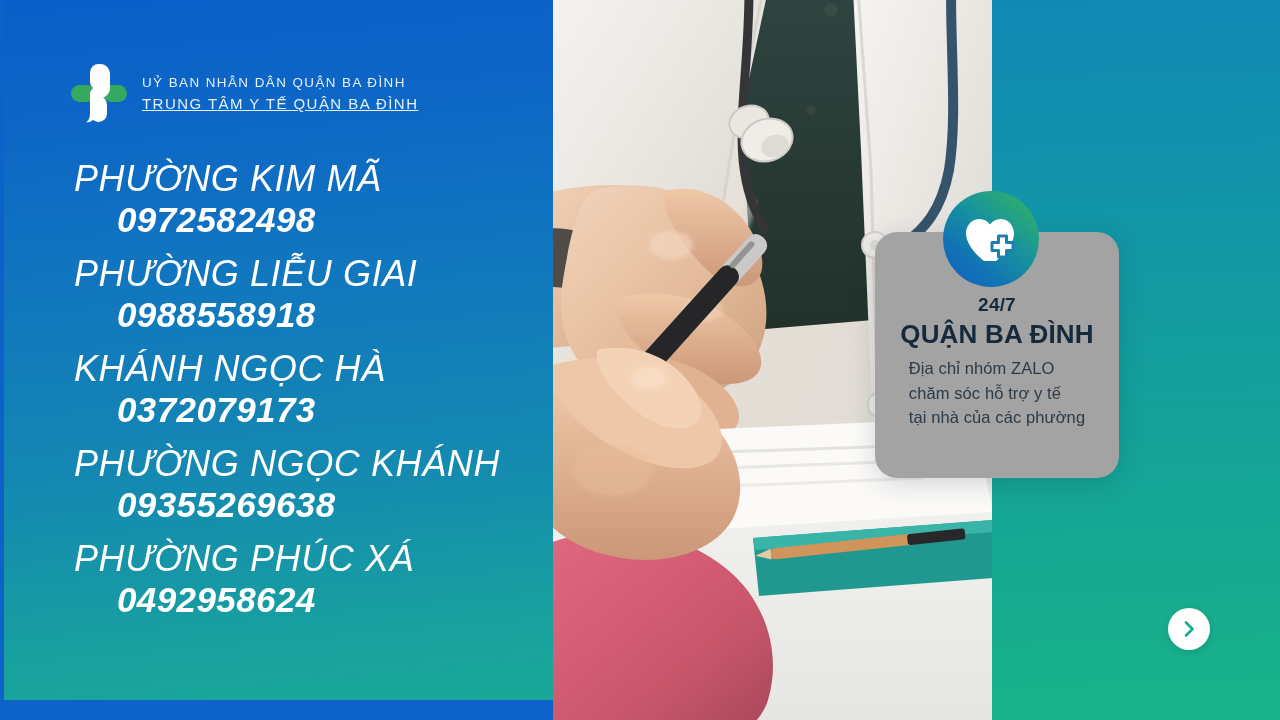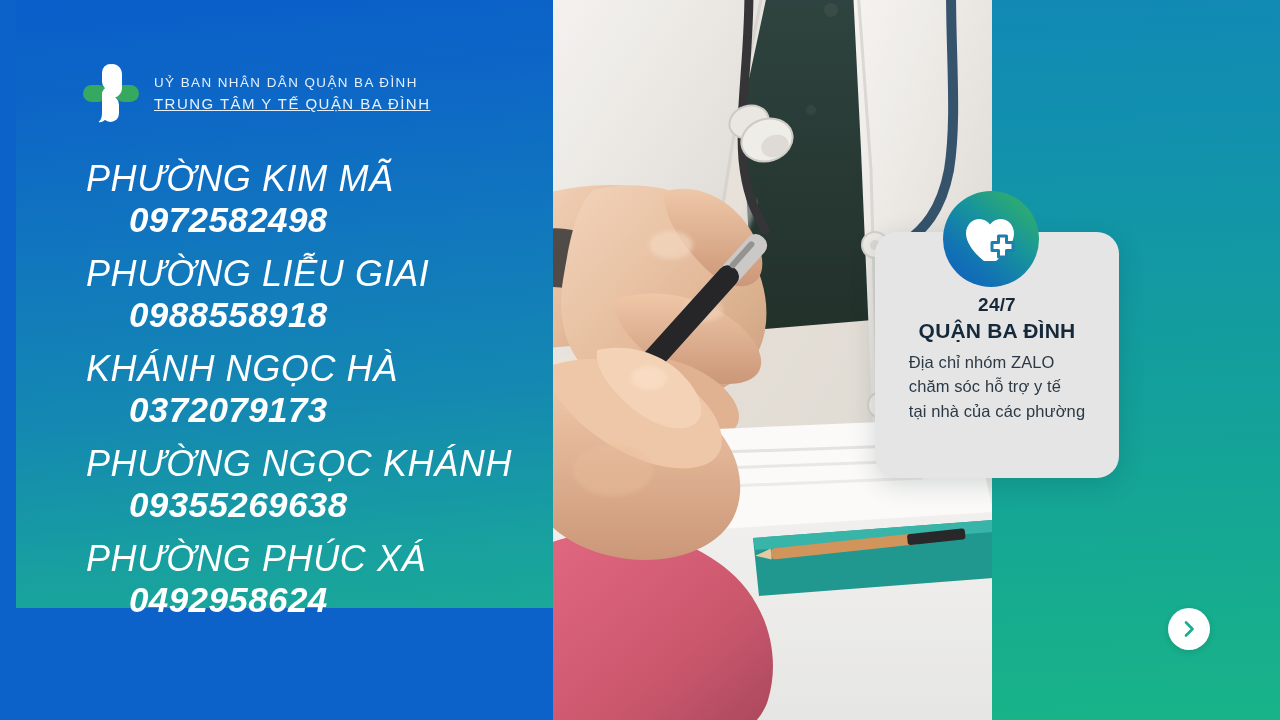--- a/index.html
+++ b/index.html
@@ -3,21 +3,21 @@
 <meta charset="utf-8">
 <style>
   * { margin:0; padding:0; box-sizing:border-box; }
   html,body { width:1280px; height:720px; overflow:hidden; background:#0d62c9; }
   body { font-family:"Liberation Sans", sans-serif; }
 
   .stage { position:relative; width:1280px; height:720px; overflow:hidden; }
 
   
   .left-panel{
-    position:absolute; left:16px; top:0; width:553px; height:608px;
+    position:absolute; left:4px; top:0; width:553px; height:700px;
     background:linear-gradient(175deg,#0a5ec9 0%,#0d67c6 18%,#1178bd 42%,#1489b1 66%,#18a09f 88%,#1aa898 100%);
     padding-left:33px;
   }
 
   
   .brand{ position:absolute; left:66px; top:62px; display:flex; align-items:center; gap:14px; }
   .logo-mark{ position:relative; width:58px; height:62px; flex:0 0 58px; }
   .logo-mark svg{ display:block; width:58px; height:62px; }
   .org-lines{ display:flex; flex-direction:column; gap:3px; padding-top:2px; }
   .org-line{
@@ -47,39 +47,39 @@
 
   
   .right-panel{
     position:absolute; left:992px; top:0; width:288px; height:720px;
     background:linear-gradient(178deg,#1189b5 0%,#1291ad 20%,#139c9f 45%,#15a695 70%,#17ae8d 88%,#18b489 100%);
   }
 
   
   .card{
     position:absolute; left:875px; top:232px; width:244px; height:246px;
-    background:#e5e5e5; border-radius:22px;
+    background:#a3a3a3; border-radius:22px;
     box-shadow:0 6px 26px rgba(10,40,60,0.17);
     display:flex; flex-direction:column; align-items:center;
     padding-top:62px;
   }
   .card-badge{
     position:absolute; left:943px; top:191px; width:96px; height:96px;
     border-radius:50%;
     background:linear-gradient(40deg,#0f5fbe 0%,#1273b4 28%,#17949c 58%,#2aa878 82%,#3bb06a 100%);
     display:flex; align-items:center; justify-content:center;
   }
   .card-badge svg{ display:block; width:54px; height:50px; }
 
   .card-hours{
     color:#16293b; font-size:19px; font-weight:700; letter-spacing:0.2px;
     line-height:1.2; text-align:center;
   }
   .card-district{
-    color:#16293b; font-size:21px; font-weight:700; letter-spacing:0.2px;
+    color:#16293b; font-size:26px; font-weight:700; letter-spacing:0.2px;
     line-height:1.25; text-align:center; margin-top:1px;
   }
   .card-desc{
     color:#2b3a46; font-size:16.5px; font-weight:400; letter-spacing:0.1px;
     line-height:1.48; margin-top:6px;
   }
   .card-desc div{ white-space:nowrap; }
 
   
   .next-arrow{

